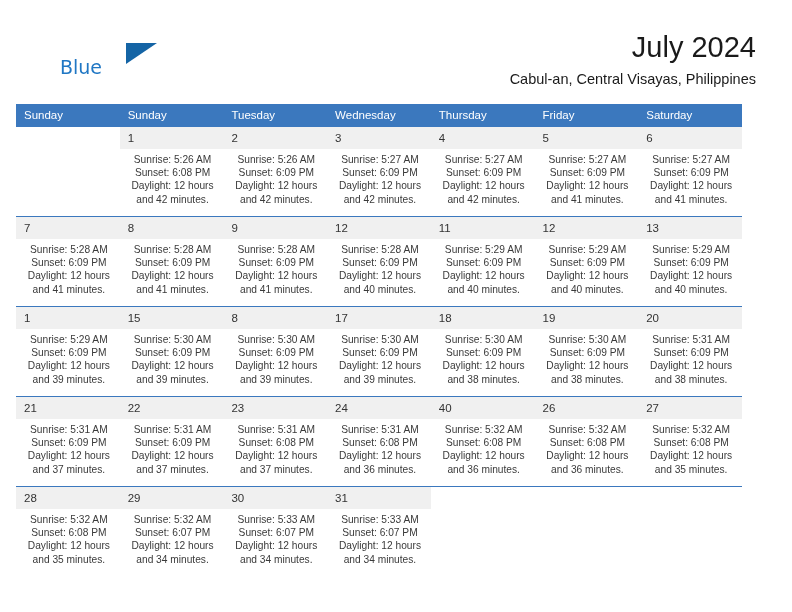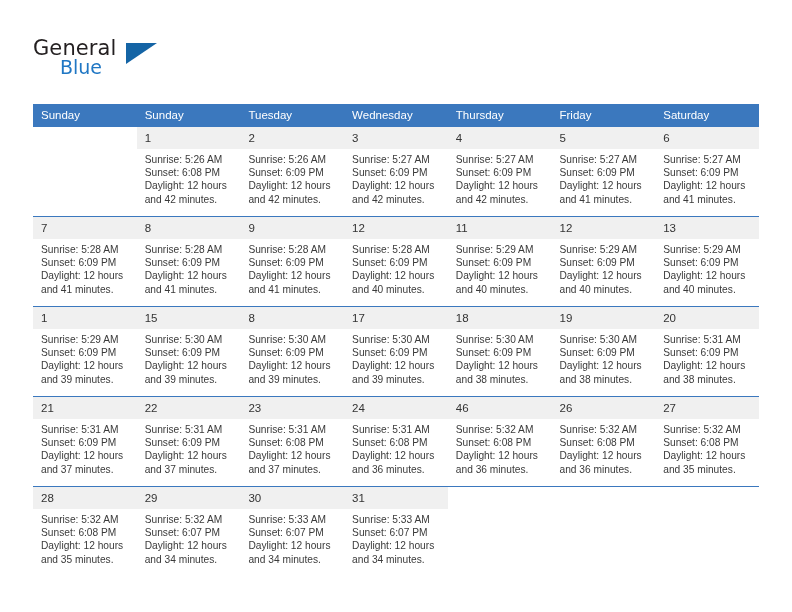--- a/index.html
+++ b/index.html
@@ -83,21 +83,21 @@
     font-size: 14.5px;
     font-weight: 400;
     color: #1a1a1a;
     line-height: 18px;
     font-family: "Liberation Sans", sans-serif;
   }
 
   
   .calendar {
     position: absolute;
-    left: 33px;
+    left: 16px;
     top: 104px;
     width: 726px;
   }
   .cal-table {
     width: 726px;
     border-collapse: collapse;
     table-layout: fixed;
   }
   .cal-table col { width: 103.71px; }
 
@@ -143,36 +143,40 @@
   .cell.empty .daynum {
     background: transparent;
     color: transparent;
   }
   .details {
     padding: 4px 6px 0 8px;
     font-size: 10.2px;
     line-height: 13.2px;
     color: #3a3a3a;
     font-family: "Liberation Sans", sans-serif;
+    text-align: center;
   }
   .details div { white-space: nowrap; }
 </style>
 </head>
 <body>
 
 <div class="page">
 
   <div class="header">
 
     <div class="logo">
-      <span class="logo-general">General</span>
       <span class="logo-triangle"></span>
       <span class="logo-blue">Blue</span>
     </div>
 
+    <div class="title-block">
+      <div class="month-year">July 2024</div>
+      <div class="location">Cabul-an, Central Visayas, Philippines</div>
+    </div>
 
   </div>
 
   <div class="calendar">
     <table class="cal-table">
       <colgroup>
         <col>
           <col>
           <col>
           <col>
@@ -473,21 +477,21 @@
                 <div class="details">
                   <div>Sunrise: 5:31 AM</div>
                   <div>Sunset: 6:08 PM</div>
                   <div>Daylight: 12 hours</div>
                   <div>and 36 minutes.</div>
                 </div>
               </div>
             </td>
           <td>
               <div class="cell filled">
-                <div class="daynum">46</div>
+                <div class="daynum">40</div>
                 <div class="details">
                   <div>Sunrise: 5:32 AM</div>
                   <div>Sunset: 6:08 PM</div>
                   <div>Daylight: 12 hours</div>
                   <div>and 36 minutes.</div>
                 </div>
               </div>
             </td>
           <td>
               <div class="cell filled">

